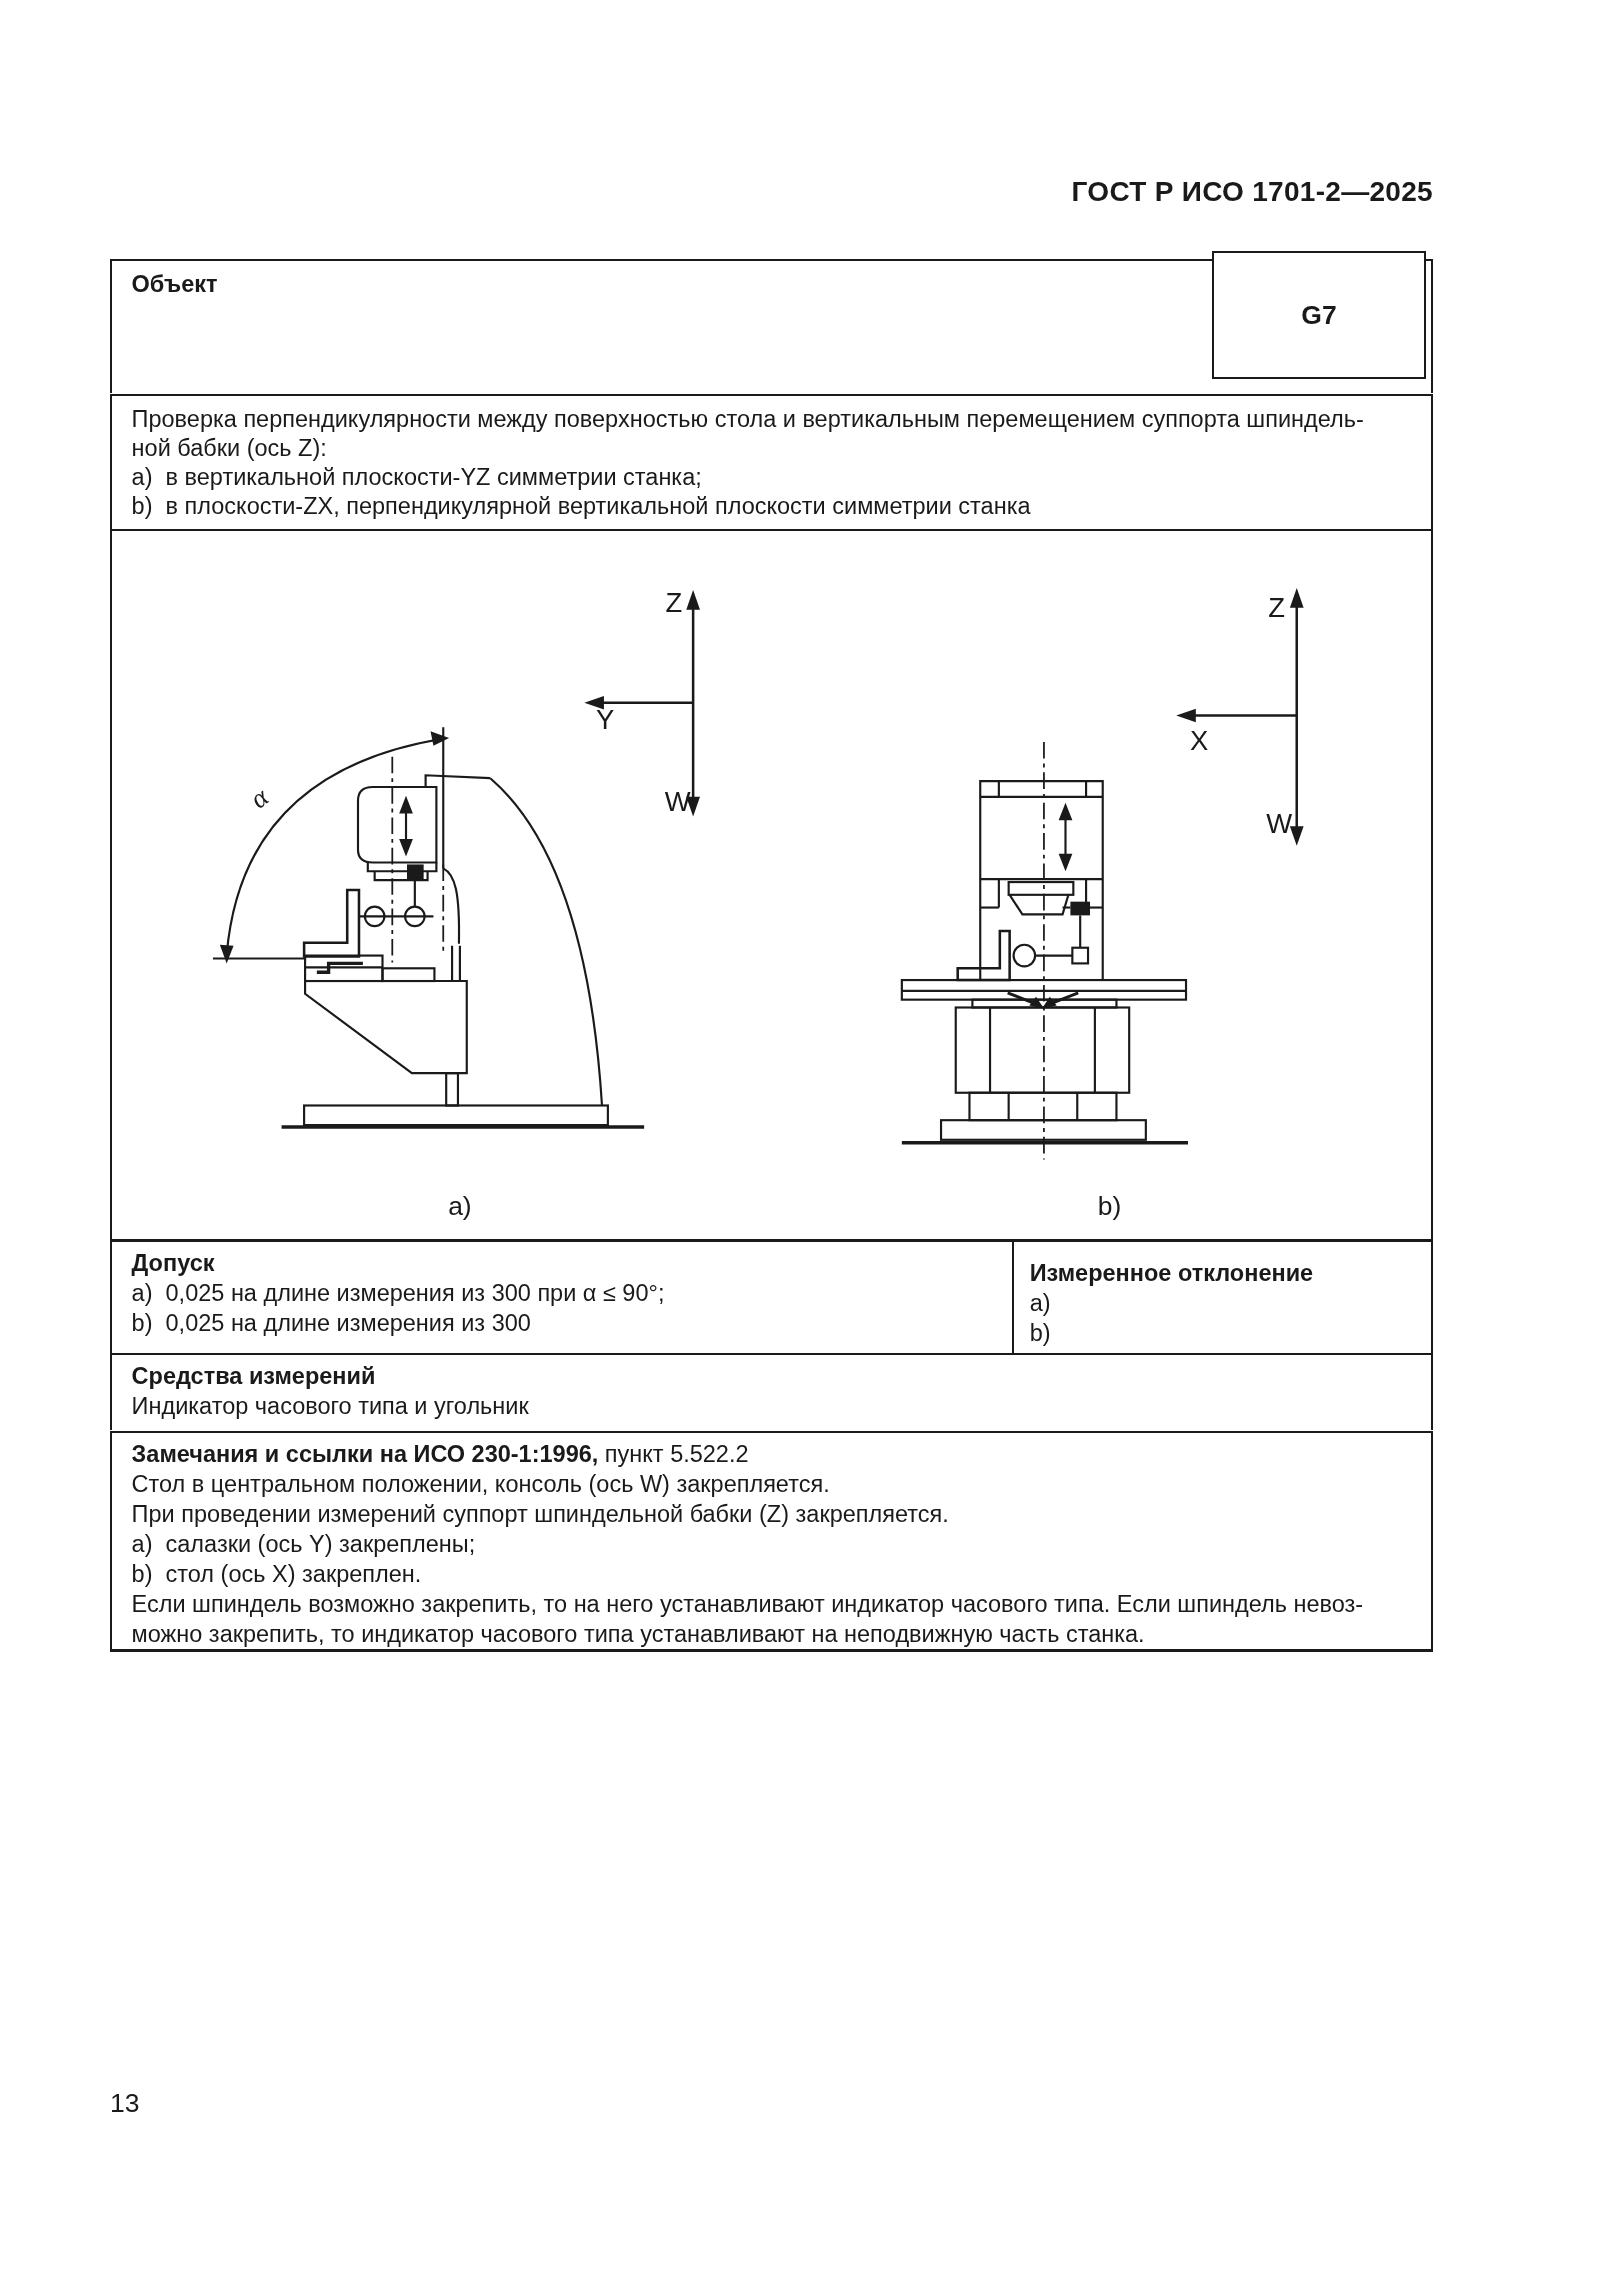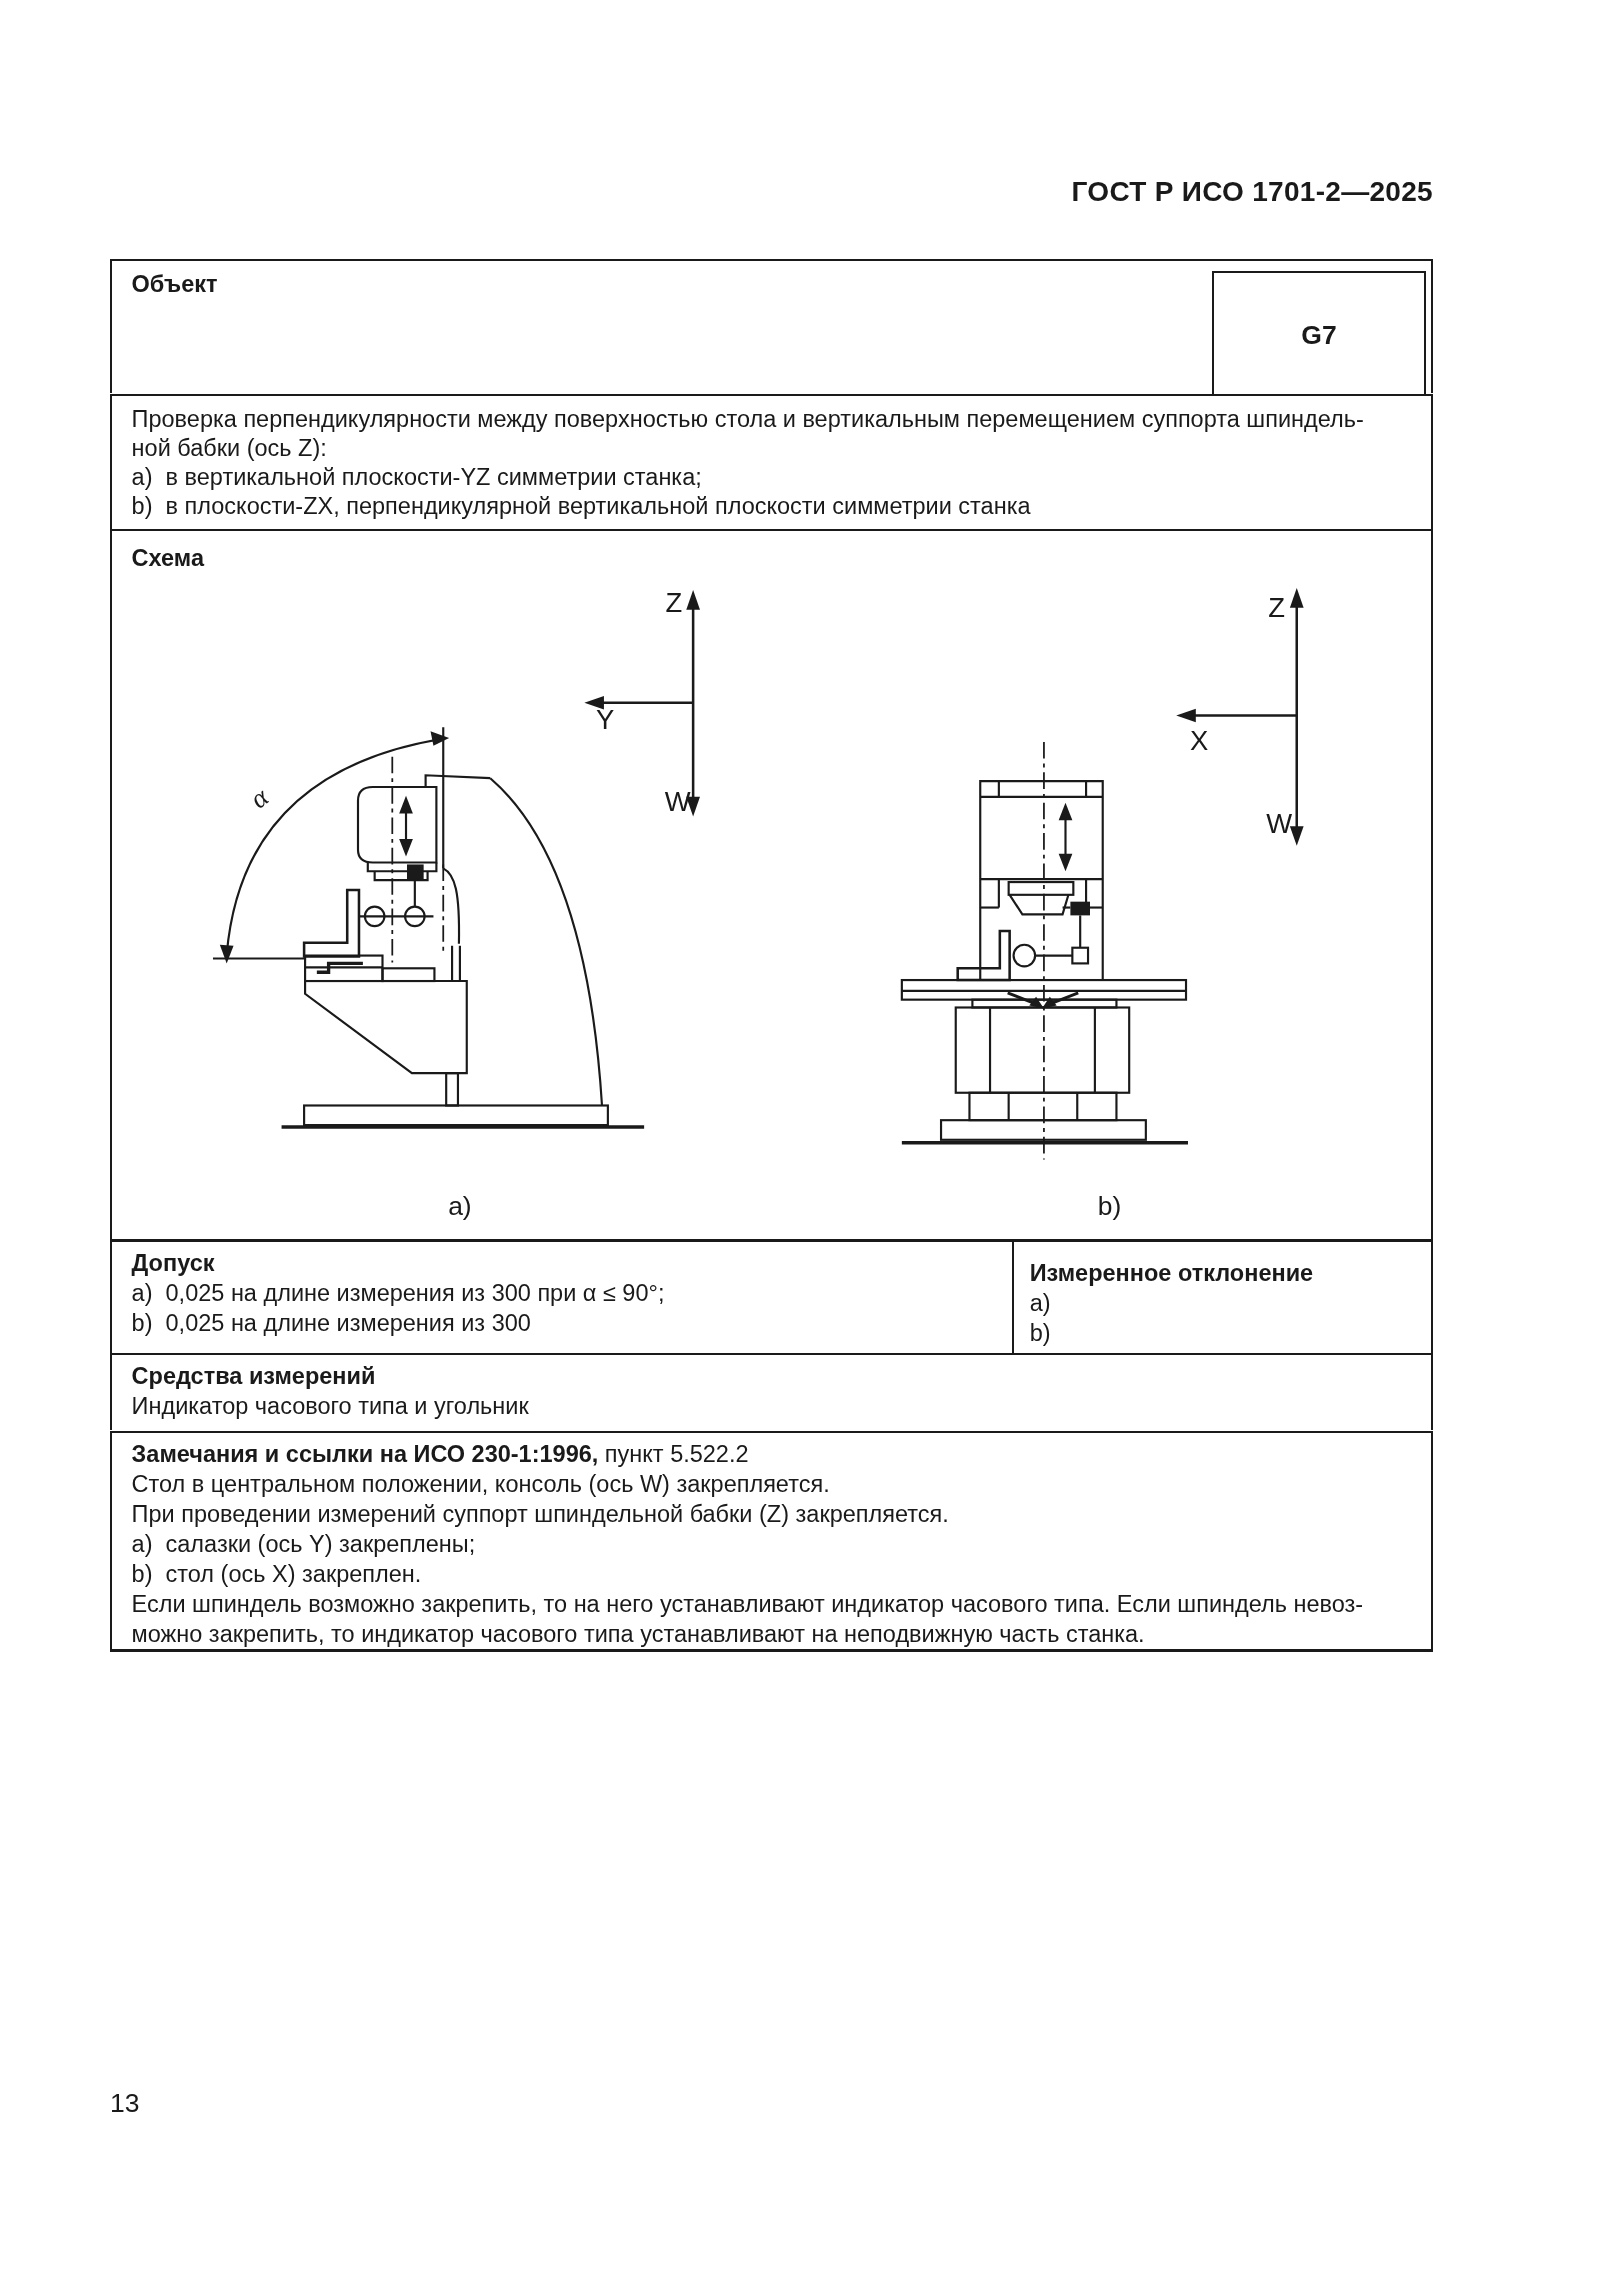--- a/index.html
+++ b/index.html
@@ -17,21 +17,21 @@
   .row-desc        { top:367px; height:135px; border-top:2px solid #1a1a1a; }
   .row-schema      { top:502px; height:711px; border-top:2px solid #1a1a1a; }
   .row-tolerance   { top:1212px; height:114px; border-top:3.9px solid #1a1a1a; }
   .row-instruments { top:1326px; height:77px;  border-top:2px solid #1a1a1a; }
   .row-notes       { top:1404px; height:221px; border-top:2.9px solid #1a1a1a; border-bottom:3.9px solid #1a1a1a; }
   .cell-pad { padding:7.8px 19.6px 0 19.6px; }
   .sec-title { font-size:23.5px; font-weight:bold; line-height:30px; white-space:pre; }
   .line { font-size:23.5px; line-height:29px; white-space:pre; }
   .row-notes .line, .row-tolerance .line, .row-instruments .line { line-height:30px; }
   .g7-box {
-    position:absolute; left:1212px; top:244px; width:214px; height:128px;
+    position:absolute; left:1212px; top:224px; width:214px; height:128px;
     box-sizing:border-box; border:2.5px solid #1a1a1a; background:#fff;
     display:flex; align-items:center; justify-content:center;
     font-size:26.5px; font-weight:bold;
   }
   .tol-wrap { display:flex; height:100%; }
   .tol-left { width:900px; box-sizing:border-box; }
   .tol-divider { width:2px; background:#1a1a1a; height:100%; }
   .tol-right { flex:1; }
   .schema-svg { position:absolute; left:2px; top:2px; }
   .page-number { position:absolute; top:2061px; left:110px; width:1331px; text-align:left; font-size:26.5px; }
@@ -57,23 +57,20 @@
   <div class="trow row-desc">
     <div class="cell-pad" style="padding-top:8.8px;">
       <div class="line">Проверка перпендикулярности между поверхностью стола и вертикальным перемещением суппорта шпиндель-</div>
       <div class="line">ной бабки (ось Z):</div>
       <div class="line">a)  в вертикальной плоскости-YZ симметрии станка;</div>
       <div class="line">b)  в плоскости-ZX, перпендикулярной вертикальной плоскости симметрии станка</div>
     </div>
   </div>
 
   <div class="trow row-schema">
-    <div class="cell-pad" style="padding-top:11.8px;">
-      <div class="sec-title">Схема</div>
-    </div>
     <svg class="schema-svg" width="1317" height="705" viewBox="114 514 1344 719" xmlns="http://www.w3.org/2000/svg">
 
       <g stroke="#1a1a1a" stroke-width="2.6" fill="none">
         <line x1="705" y1="580" x2="705" y2="796"></line>
         <line x1="705" y1="687" x2="602" y2="687"></line>
       </g>
       <g fill="#1a1a1a" stroke="none">
         <polygon points="705,572 698,592 712,592"></polygon>
         <polygon points="705,803 698,783 712,783"></polygon>
         <polygon points="594,687 614,680 614,694"></polygon>

